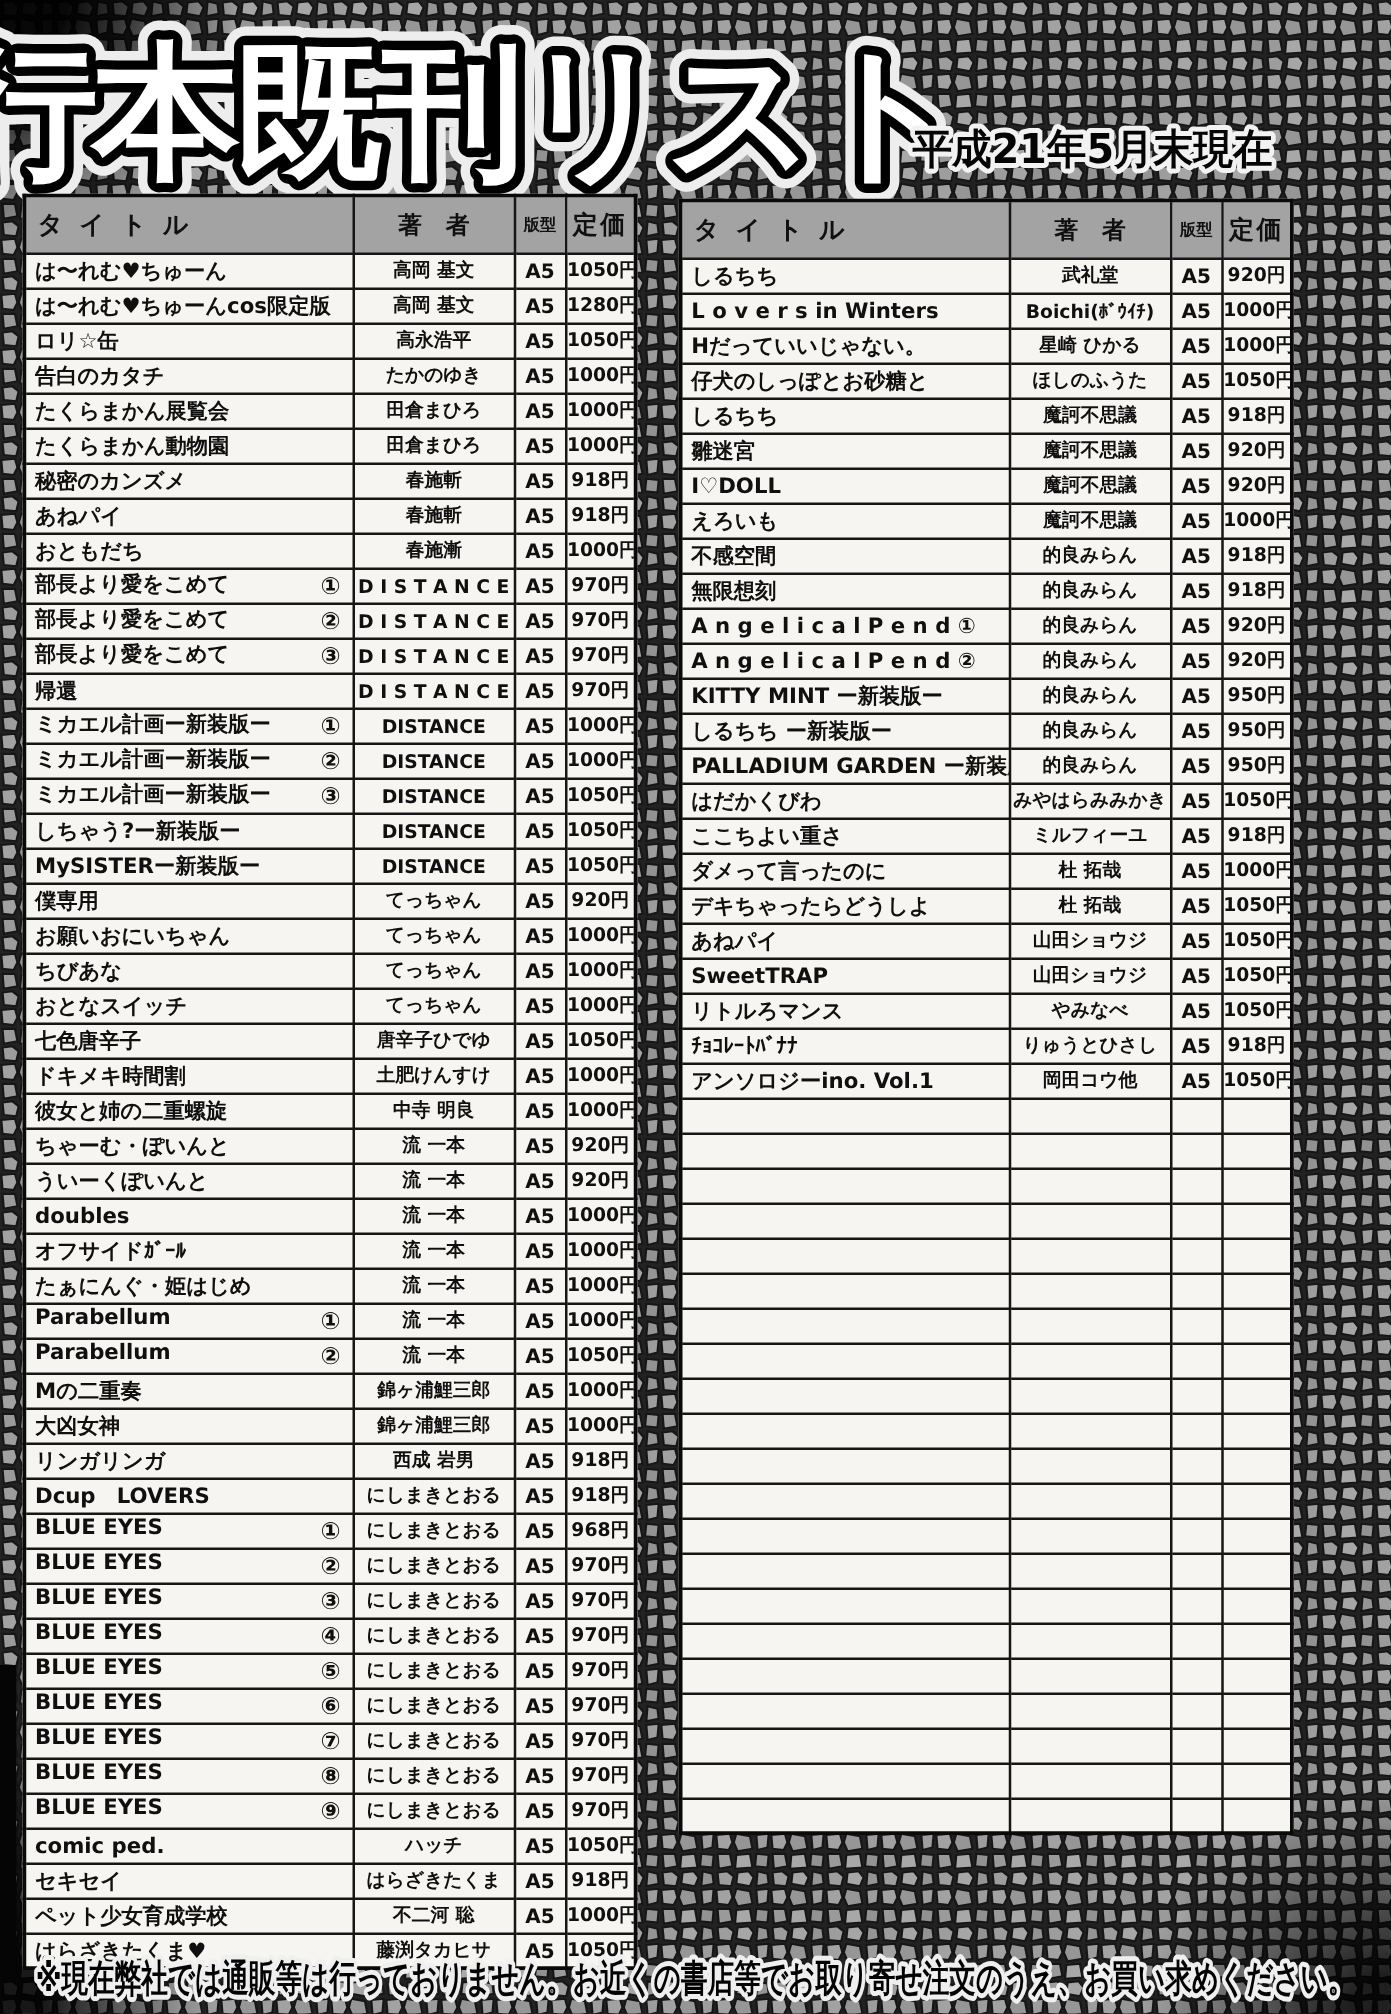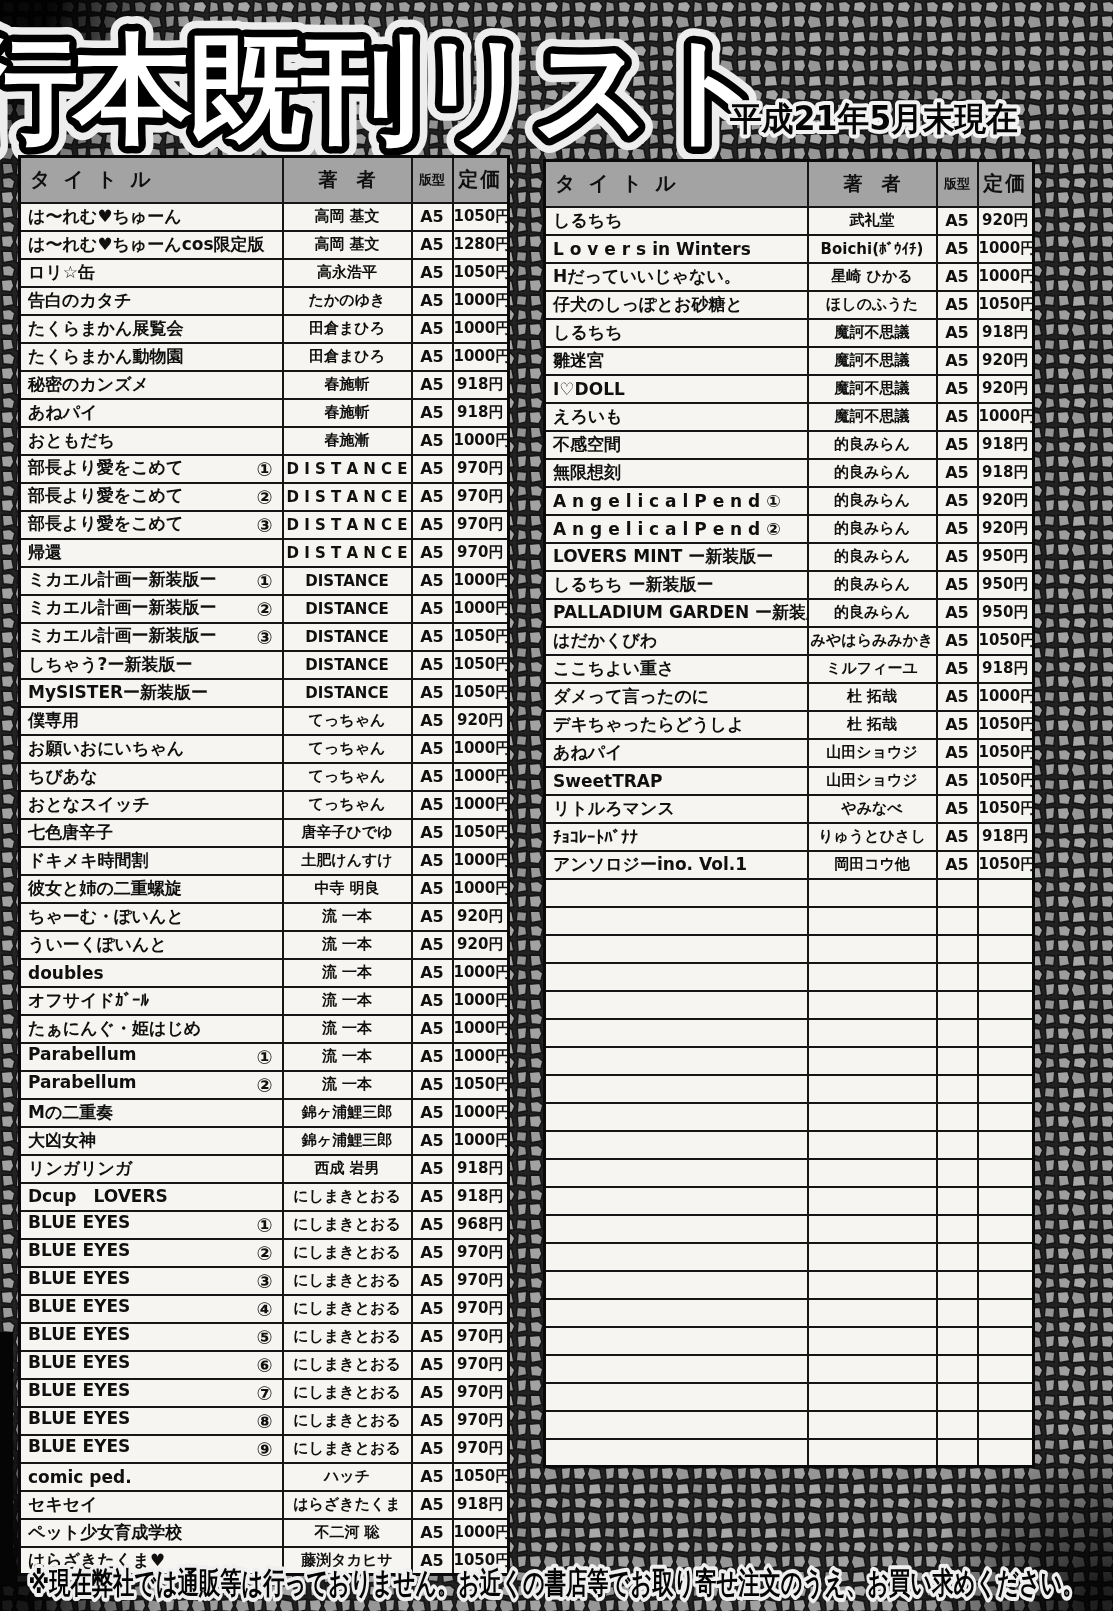--- a/index.html
+++ b/index.html
@@ -484,21 +484,21 @@
         <td class="cf">A5</td>
         <td class="cp">920円</td>
       </tr>
       <tr>
         <td class="ct"><span>A n g e l i c a l P e n d ②</span></td>
         <td class="ca">的良みらん</td>
         <td class="cf">A5</td>
         <td class="cp">920円</td>
       </tr>
       <tr>
-        <td class="ct"><span>LOVERS MINT ー新装版ー</span></td>
+        <td class="ct"><span>KITTY MINT ー新装版ー</span></td>
         <td class="ca">的良みらん</td>
         <td class="cf">A5</td>
         <td class="cp">950円</td>
       </tr>
       <tr>
         <td class="ct"><span>しるちち ー新装版ー</span></td>
         <td class="ca">的良みらん</td>
         <td class="cf">A5</td>
         <td class="cp">950円</td>
       </tr>

